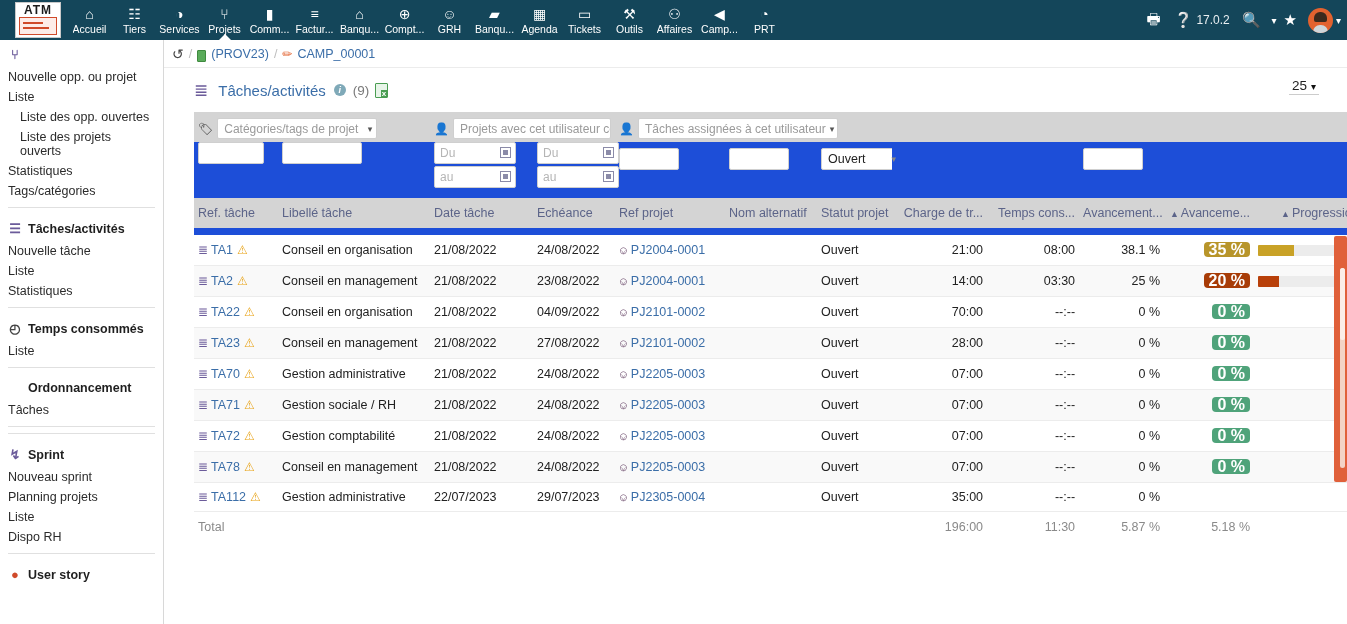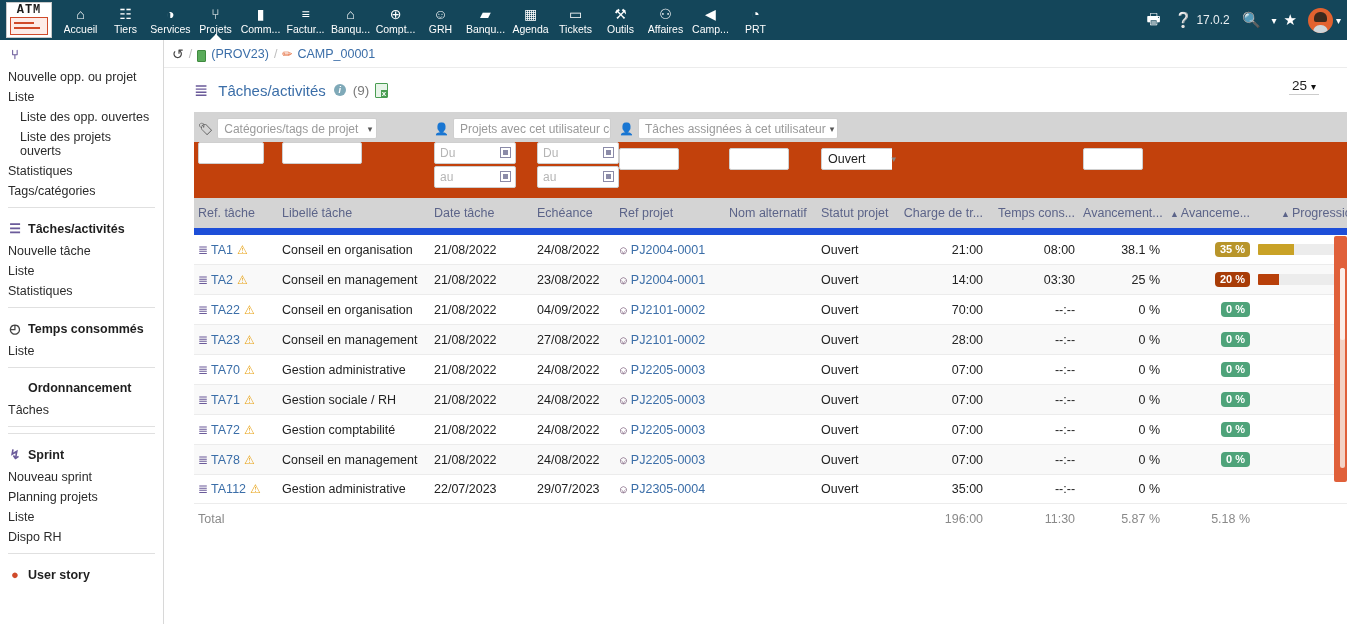--- a/index.html
+++ b/index.html
@@ -14,25 +14,24 @@
   }
 
   
   #topbar {
     position: absolute; top: 0; left: 0;
     width: 1347px; height: 40px;
     background: #14465a;
     display: flex; align-items: center;
   }
   #logo {
-    width: 46px; height: 36px; margin-left: 6px; margin-right: 6px;
+    width: 46px; height: 36px; margin-left: 15px; margin-right: 6px;
     background: #fff; border: 1px solid #c9c9c9;
     display: flex; flex-direction: column; align-items: center; justify-content: flex-start;
     overflow: hidden;
-    font-family: Liberation Mono, monospace;
   }
   #logo .logo-top {
     font-size: 12px; font-weight: bold; color: #1b1b1b;
     letter-spacing: 1px; line-height: 12px; padding-top: 1px;
   }
   #logo .logo-box {
     width: 38px; height: 18px; margin-top: 1px;
     border: 1px solid #d04a2a; background: #fdece8;
     position: relative;
   }
@@ -157,21 +156,21 @@
   
   #tablewrap {
     position: absolute; top: 72px; left: 30px;
     width: 1153px; height: 512px;
     overflow: hidden;
   }
   table#tasks { border-collapse: collapse; width: 1172px; table-layout: fixed; }
 
   
   tr.filter-a td { background:#d4d4d4; padding: 6px 4px 3px 4px; vertical-align: middle; }
-  tr.filter-b td { background:#c2410c; padding: 0px 4px 8px 4px; vertical-align: top; }
+  tr.filter-b td { background:#1d4ed8; padding: 0px 4px 8px 4px; vertical-align: top; }
 
   .filter-select {
     display: inline-flex; align-items: center; justify-content: space-between;
     background: #fff; border: 1px solid #cfcfcf; border-radius: 2px;
     height: 21px; padding: 0 4px 0 6px;
     color: #9a9a9a; font-size: 12px; cursor: pointer; overflow: hidden;
     white-space: nowrap;
   }
   .filter-select .fs-caret { color:#555; font-size: 9px; padding-left: 4px; }
   .tag-ic { color:#333; font-size: 12px; margin-right: 4px; }
@@ -220,21 +219,21 @@
     overflow: hidden; background: #fff;
   }
   tbody tr.drow.alt td { background: #f9f9f9; }
   td.r { text-align: right; }
   .lnk { color: #3b6ea8; cursor: pointer; }
   .task-ic { color:#6b5b9a; font-size: 12px; margin-right: 3px; }
   .proj-ic { color:#6b4a6b; font-size: 11px; margin-right: 3px; }
   .warn-ic { color:#e8a317; font-size: 12px; margin-left: 4px; cursor: pointer; }
 
   .badge {
-    display: inline-block; color:#fff; font-size: 11px; font-weight: bold;
+    display: inline-block; color:#fff; font-size: 16px; font-weight: bold;
     border-radius: 4px; padding: 2px 5px; line-height: 11px;
   }
   .pbar-outer {
     width: 100%; height: 11px; background:#ececec; border-radius:1px; overflow:hidden;
   }
   .pbar-inner { height: 11px; }
 
   tr.totalrow td {
     padding: 8px 4px; font-size: 12.5px; color:#8a8a8a;
     background:#fff; border-bottom: none; white-space: nowrap;

